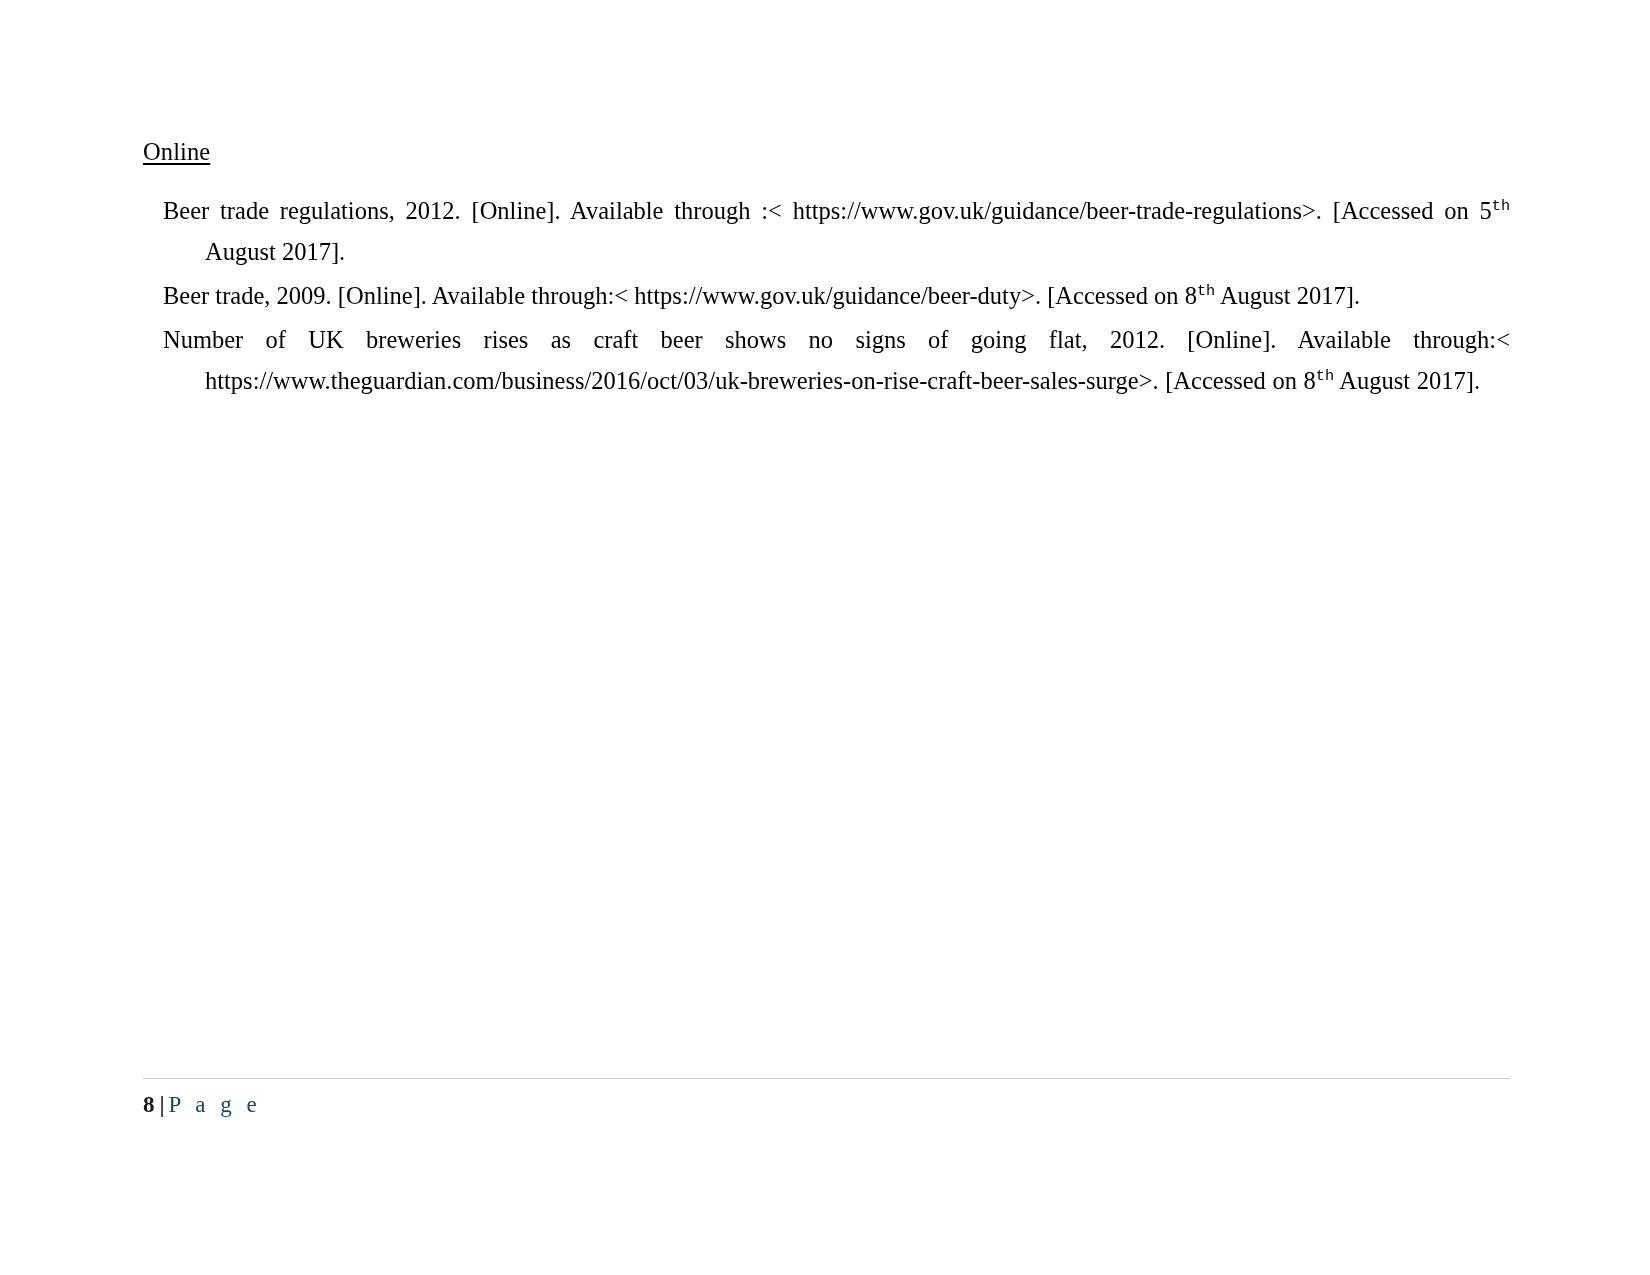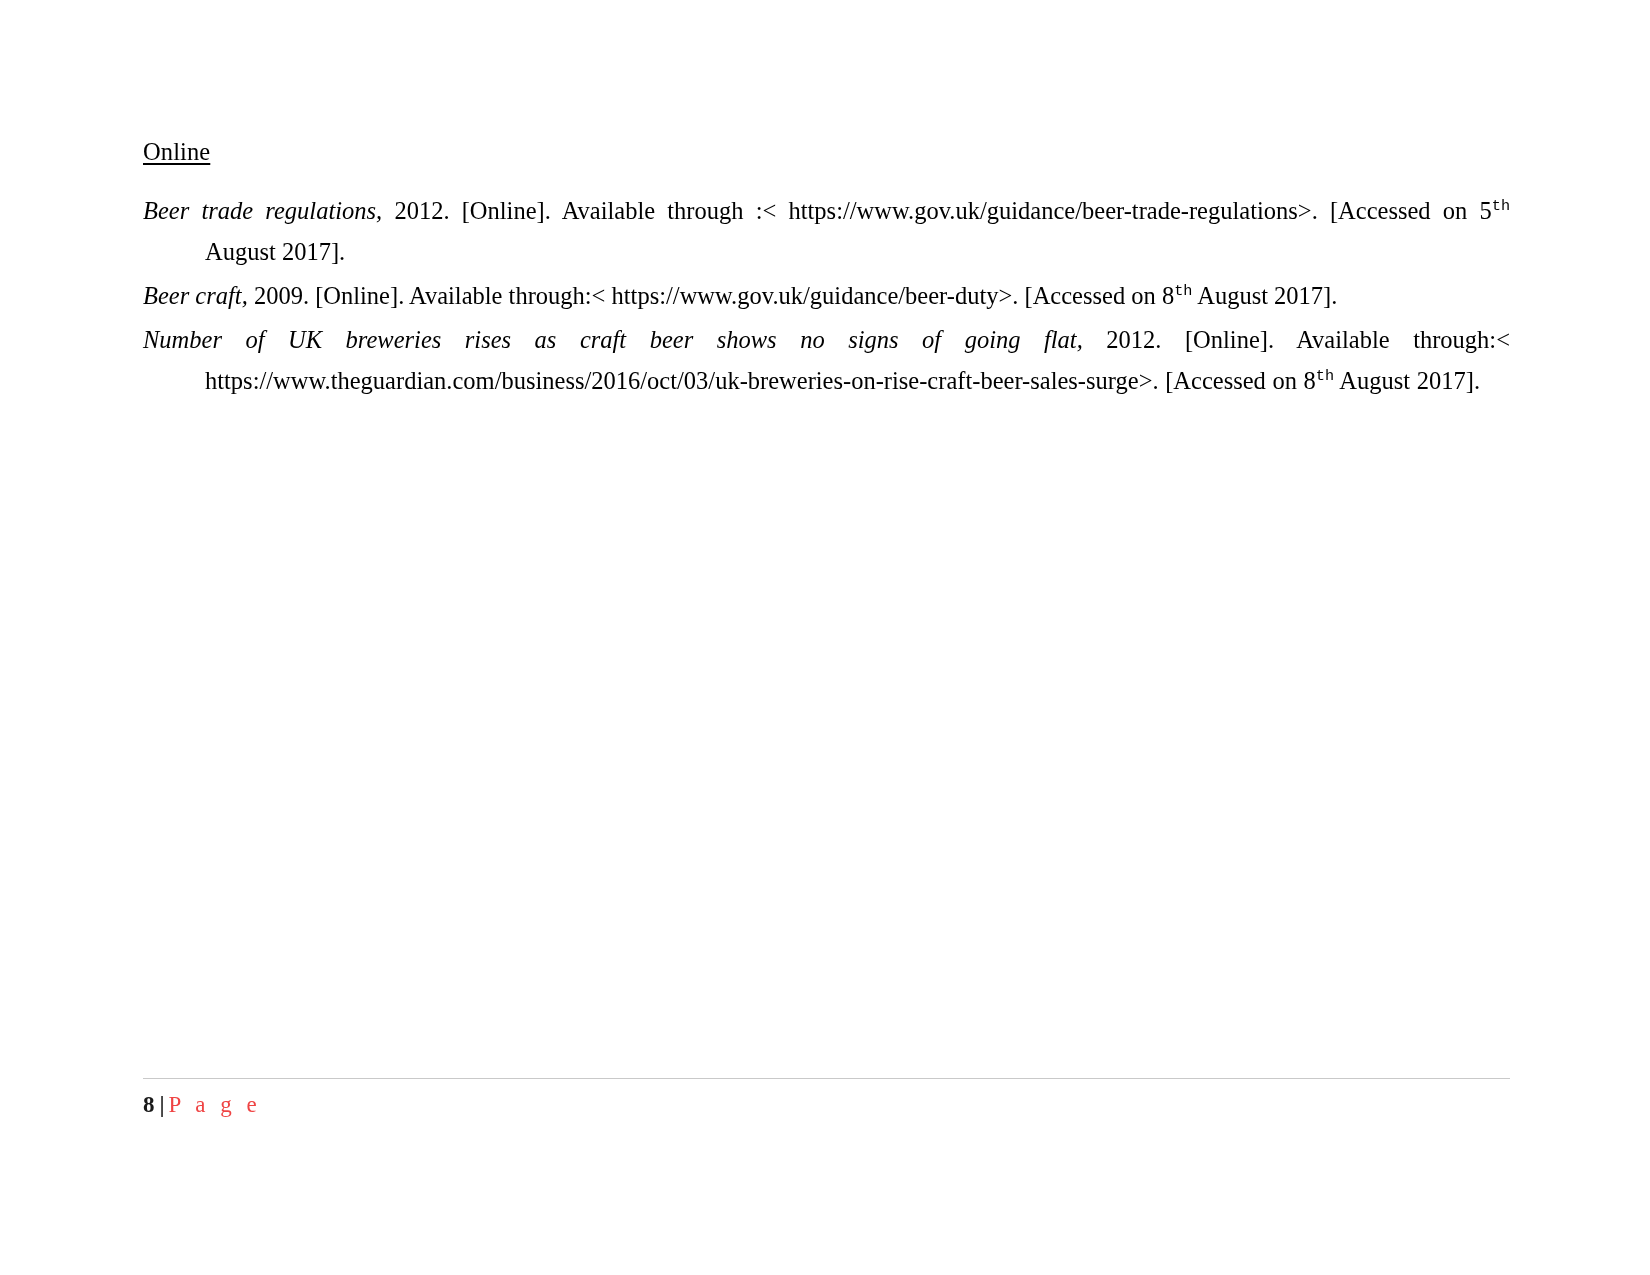--- a/index.html
+++ b/index.html
@@ -50,21 +50,21 @@
     padding-left: 62px;
     text-indent: -62px;
   }
 
   .ref-entry.spread {
     
     word-spacing: 0.02em;
   }
 
   .ital {
-    font-style: italic;
+    margin-left: 20px;
   }
 
   sup {
     font-size: 0.62em;
     vertical-align: super;
     line-height: 0;
     font-family: Liberation Mono, monospace;
   }
 
   .footer {
@@ -94,39 +94,39 @@
     font-size: 23px;
   }
 
   .footer-bar {
     color: #1a1a1a;
     font-weight: bold;
     padding: 0 4px 0 5px;
   }
 
   .footer-word {
-    color: #ef4444;
+    color: #0c4a6e;
     letter-spacing: 4.5px;
   }
 </style>
 </head>
 <body>
 
 <div class="page">
 
   <div class="section-heading">Online</div>
 
   <div class="ref-list">
 
     <p class="ref-entry">
       <span class="ital">Beer trade regulations,</span><span> 2012. [Online]. Available through :&lt; https://www.gov.uk/guidance/beer-trade-regulations&gt;. [Accessed on 5</span><sup>th</sup><span> August 2017].</span>
     </p>
 
     <p class="ref-entry">
-      <span class="ital">Beer craft,</span><span> 2009. [Online]. Available through:&lt; https://www.gov.uk/guidance/beer-duty&gt;. [Accessed on 8</span><sup>th</sup><span> August 2017].</span>
+      <span class="ital">Beer trade,</span><span> 2009. [Online]. Available through:&lt; https://www.gov.uk/guidance/beer-duty&gt;. [Accessed on 8</span><sup>th</sup><span> August 2017].</span>
     </p>
 
     <p class="ref-entry spread">
       <span class="ital">Number of UK breweries rises as craft beer shows no signs of going flat,</span><span> 2012. [Online]. Available through:&lt; https://www.theguardian.com/business/2016/oct/03/uk-breweries-on-rise-craft-beer-sales-surge&gt;. [Accessed on 8</span><sup>th</sup><span> August 2017].</span>
     </p>
 
   </div>
 
 </div>
 

